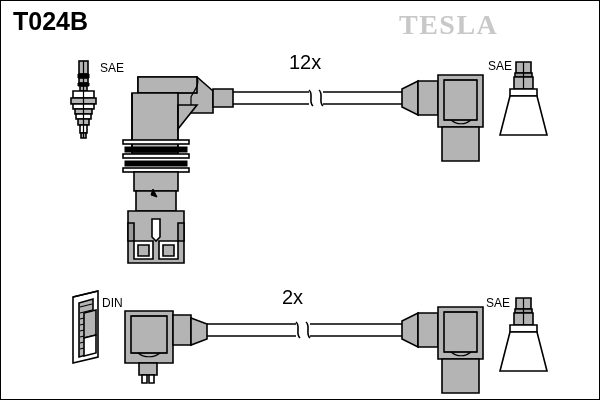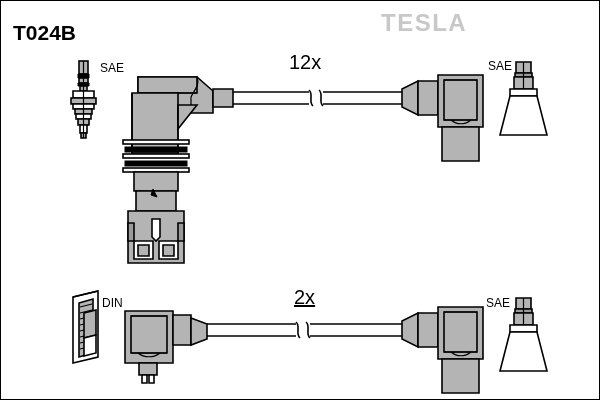--- a/index.html
+++ b/index.html
@@ -17,48 +17,49 @@
     overflow: hidden;
     font-family: "Liberation Sans", sans-serif;
   }
   .txt {
     position: absolute;
     white-space: nowrap;
     color: #000000;
   }
   #title {
     left: 12px;
-    top: 20px;
-    font-size: 21px;
+    top: 6px;
+    font-size: 25px;
     font-weight: bold;
     letter-spacing: 0px;
     text-align: right;
   }
   #subtitle {
     left: 13px;
     top: 32px;
     font-size: 10px;
     font-weight: bold;
     letter-spacing: -0.3px;
   }
   #brand {
-    left: 380px;
+    left: 398px;
     top: 8px;
-    font-size: 24px;
+    font-size: 28px;
     font-weight: bold;
     color: #c8c8c8;
     letter-spacing: 1.5px;
+    font-family: Liberation Serif, serif;
   }
   .qty {
     font-size: 20px;
     font-weight: normal;
     margin-top: 8px;
   }
   #qty-top { left: 288px; top: 42px; }
-  #qty-bottom { left: 293px; top: 277px; text-decoration: underline; }
+  #qty-bottom { left: 281px; top: 277px; }
   .lbl {
     font-size: 12px;
     font-weight: normal;
   }
   #lbl-sae-top-left { left: 99px; top: 60px; }
   #lbl-sae-top-right { left: 487px; top: 58px; }
   #lbl-sae-bottom-right { left: 485px; top: 295px; }
   #lbl-din { left: 101px; top: 295px; }
   svg.layer {
     position: absolute;

